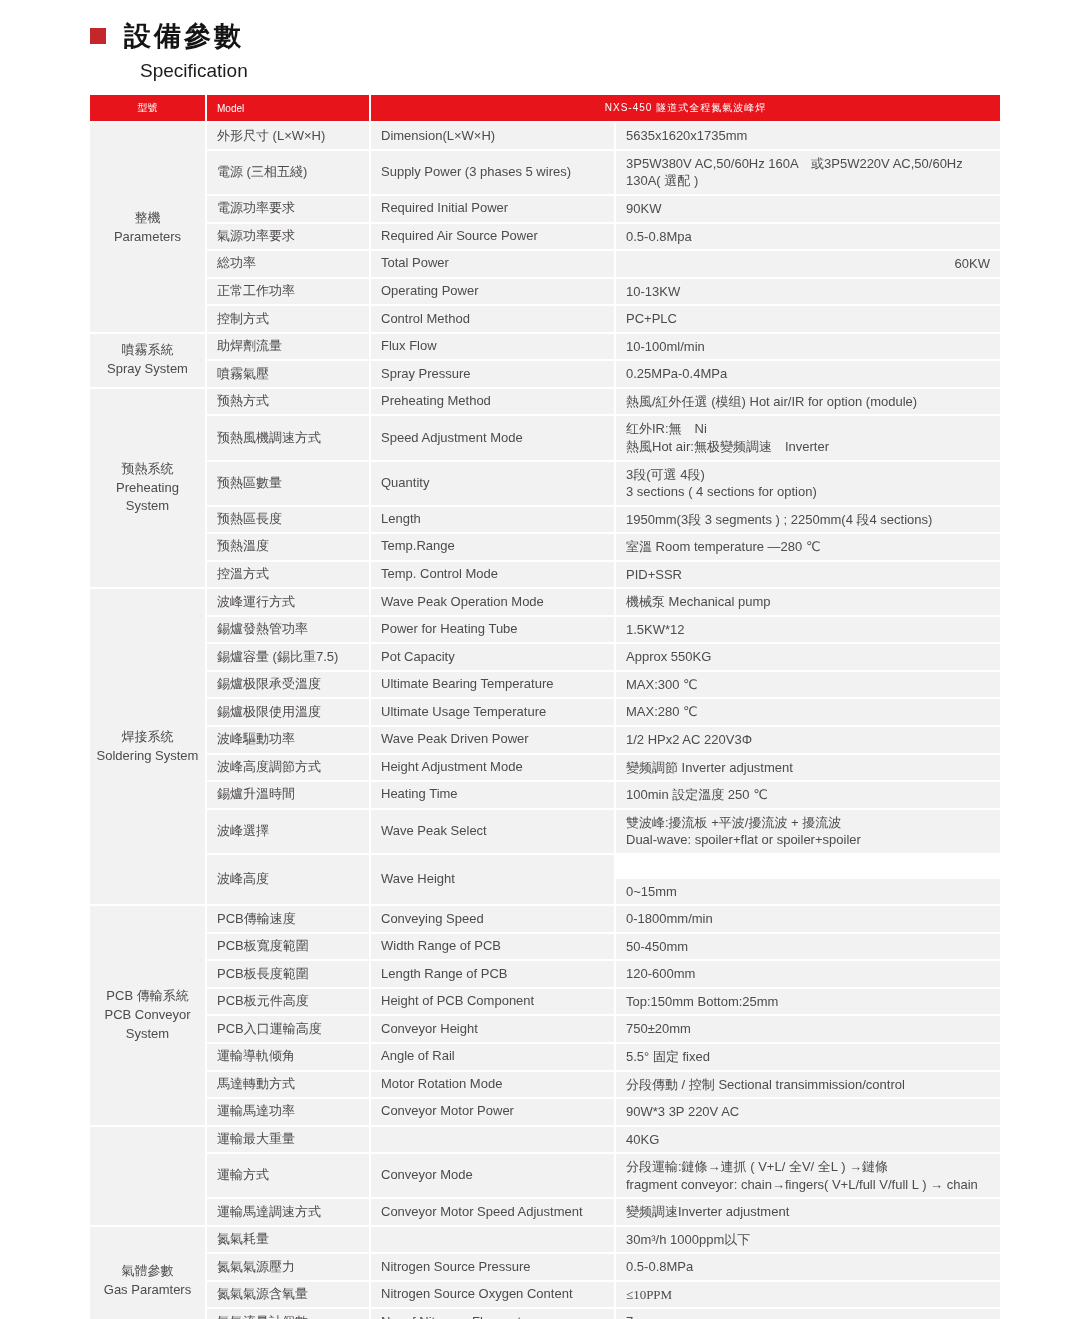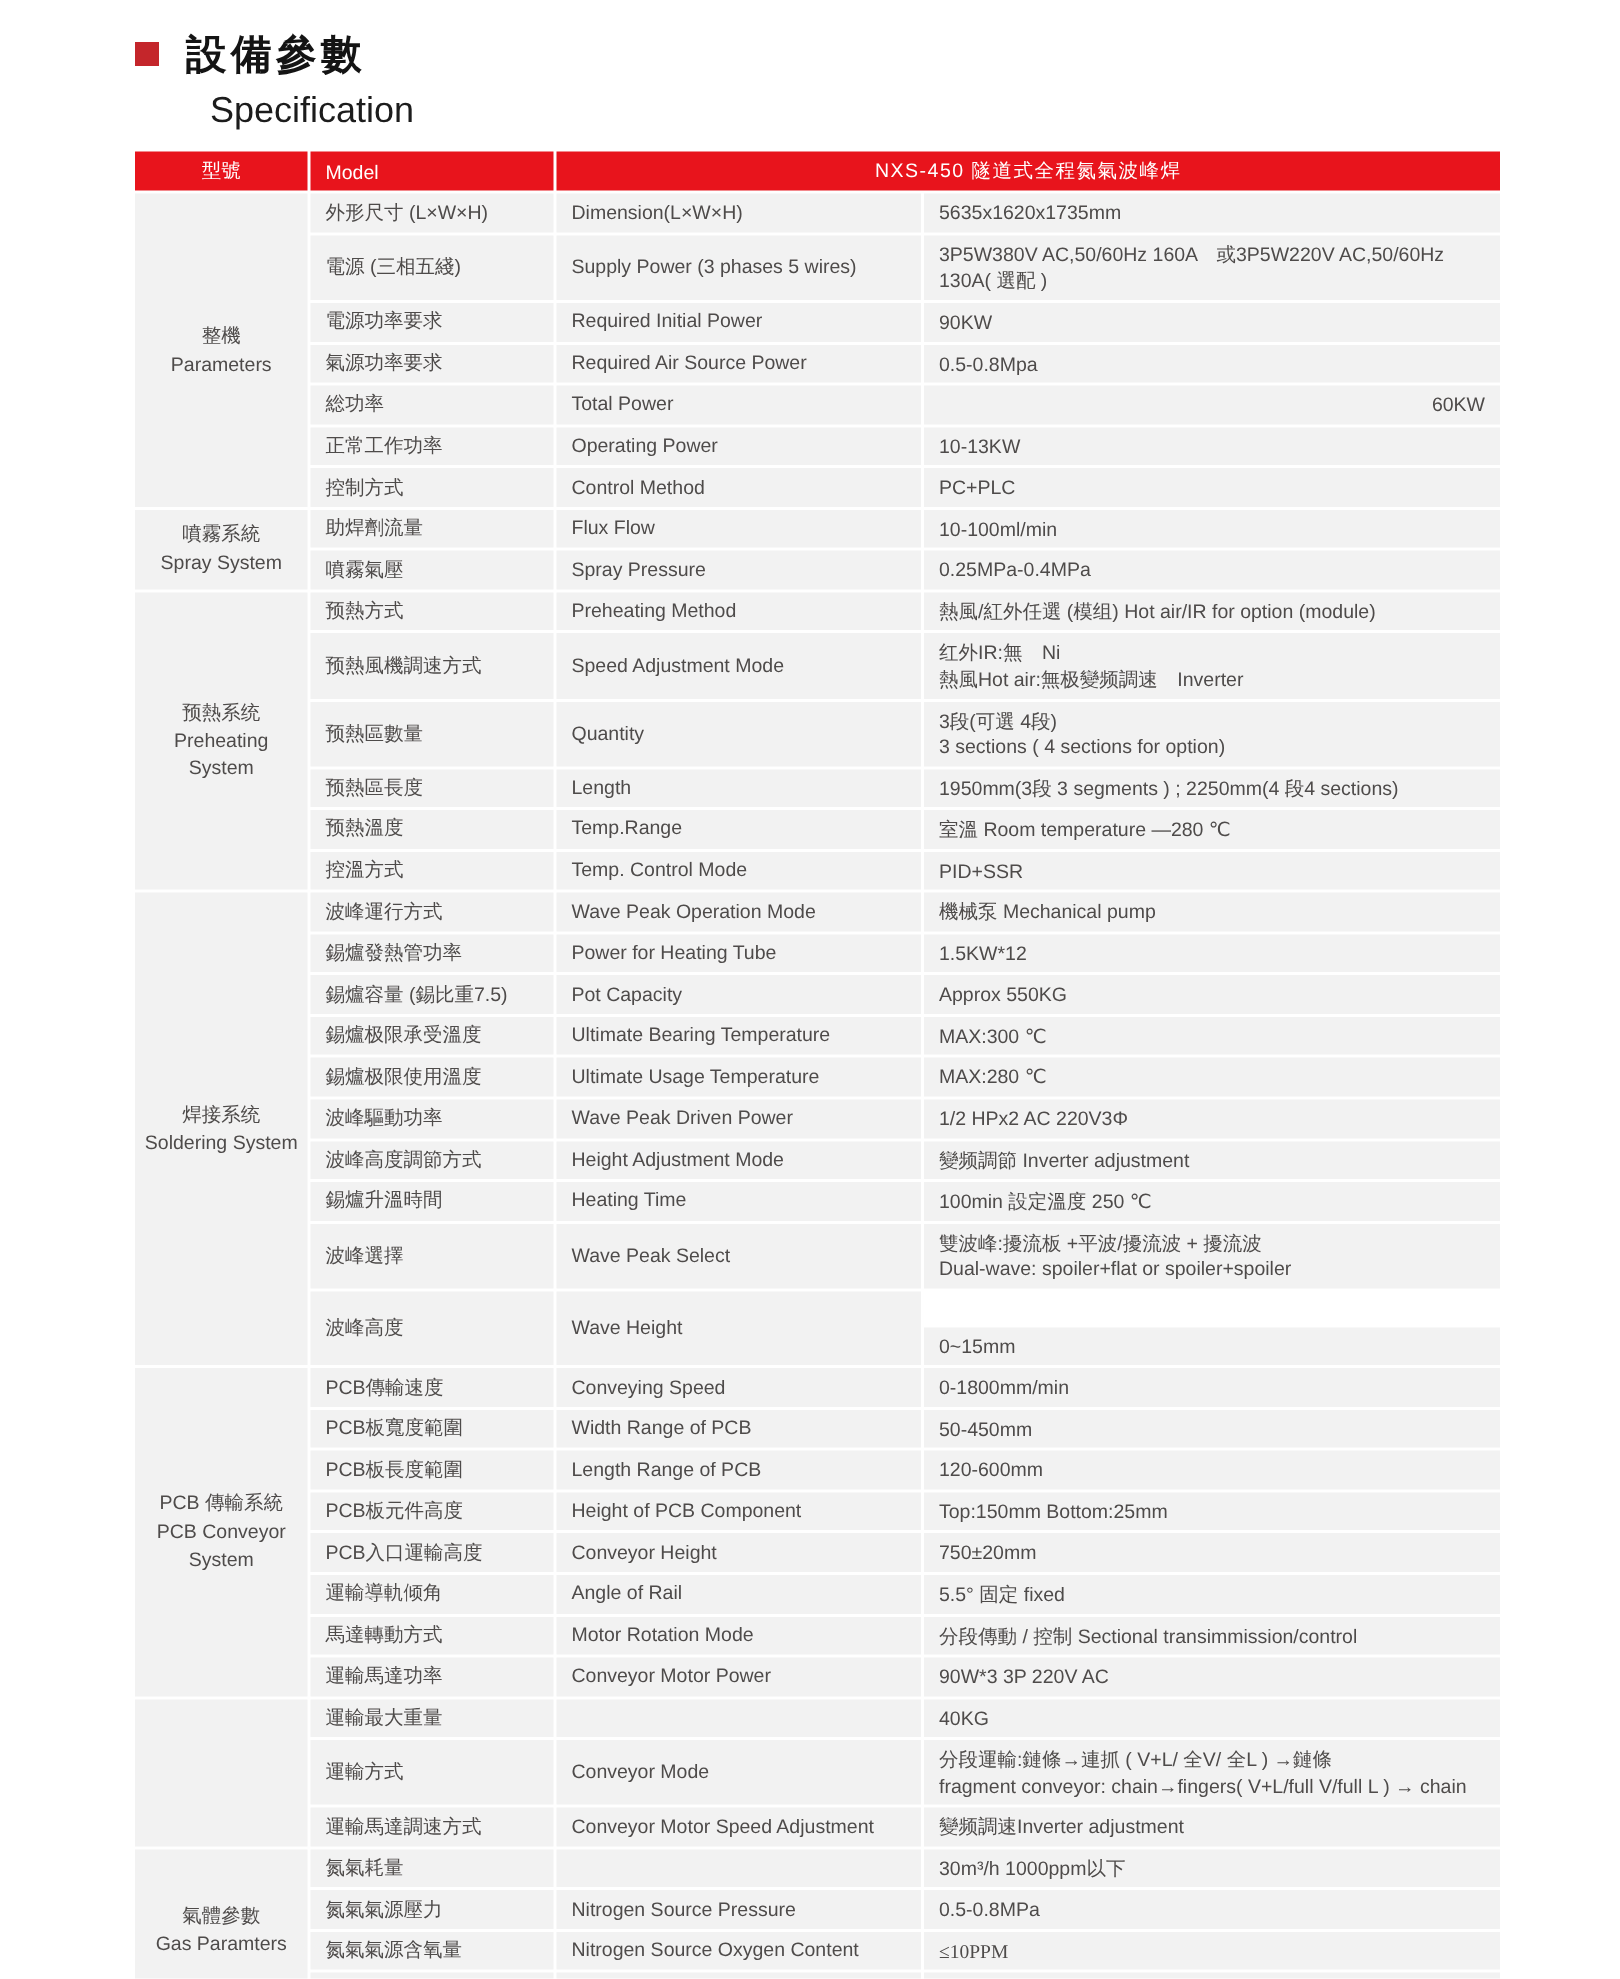--- a/index.html
+++ b/index.html
@@ -13,32 +13,32 @@
   html,body{margin:0;padding:0;}
   body{
     width:1080px;height:1319px;background:#ffffff;
     font-family:"Liberation Sans","DejaVu Sans",sans-serif;
     color:var(--txt);
   }
   .page{padding:20px 80px 0 90px;width:1080px;}
   .title-row{display:flex;align-items:flex-start;}
   .red-square{width:16px;height:16px;background:var(--square);margin-top:8px;flex:0 0 auto;}
   .title-cn{font-size:27px;font-weight:bold;color:#141414;letter-spacing:3px;margin-left:18px;line-height:1.2;}
-  .title-en{font-size:24px;color:#1c1c1c;margin:8px 0 13px 34px;}
+  .title-en{font-size:19px;color:#1c1c1c;margin:8px 0 13px 34px;}
   .table-wrap{width:910px;border-bottom:3px solid var(--rule);padding-bottom:1px;}
   .spec-table{
     display:grid;
     grid-template-columns:115px 162px 243px 1fr;
     gap:2px;
     background:#ffffff;
     grid-auto-rows:minmax(24px,auto);
     width:910px;
   }
   .hcell{
-    background:var(--accent);color:#ffffff;font-size:13px;
+    background:var(--accent);color:#ffffff;font-size:10px;
     display:flex;align-items:center;min-height:26px;
     grid-row:1;
   }
   .hcell.c1{grid-column:1;justify-content:center;}
   .hcell.c2{grid-column:2;padding-left:10px;justify-content:flex-start;}
   .hcell.c3{grid-column:3 / 5;justify-content:center;letter-spacing:1px;}
   .cell{
     background:var(--cellbg);
     font-size:13px;line-height:1.3;color:var(--txt);
     display:flex;flex-direction:column;justify-content:center;

